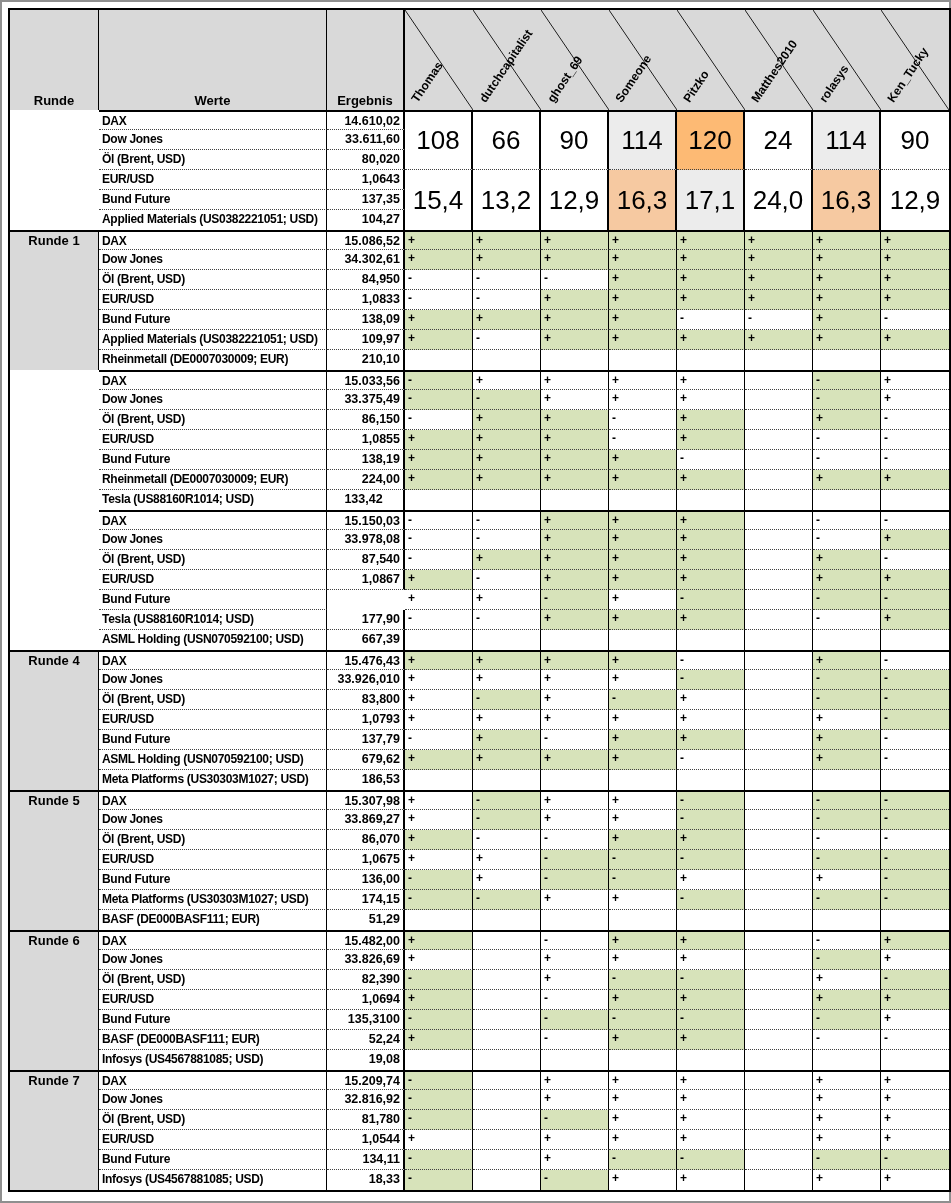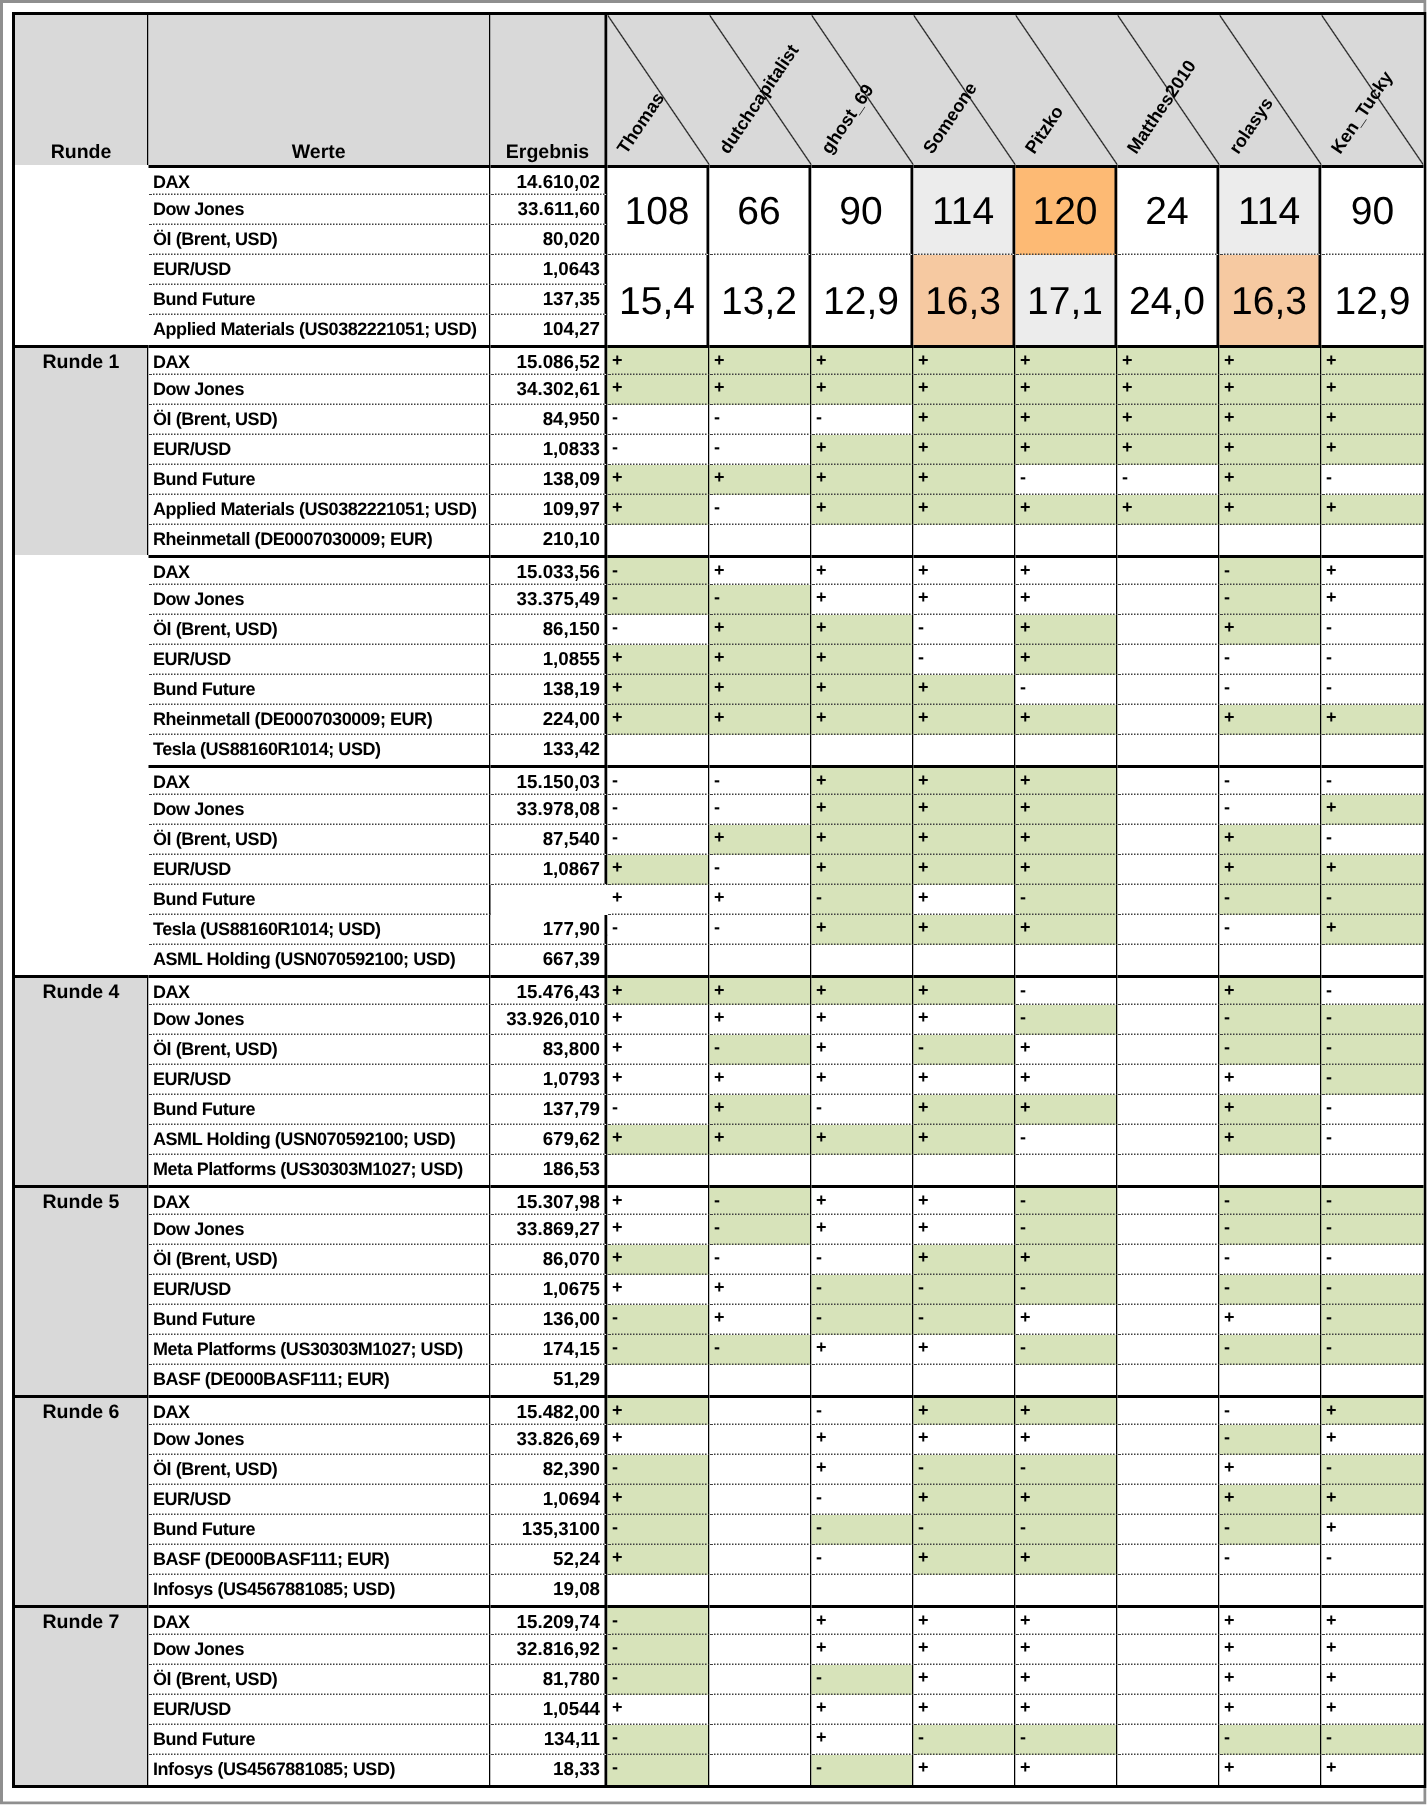--- a/index.html
+++ b/index.html
@@ -212,21 +212,21 @@
       <div class="rval vr2 dot" style="grid-area: 20 / 3;">224,00</div>
       <div class="sign vr1 dot g" style="grid-area: 20 / 4;">+</div>
       <div class="sign vr1 dot g" style="grid-area: 20 / 5;">+</div>
       <div class="sign vr1 dot g" style="grid-area: 20 / 6;">+</div>
       <div class="sign vr1 dot g" style="grid-area: 20 / 7;">+</div>
       <div class="sign vr1 dot g" style="grid-area: 20 / 8;">+</div>
       <div class="sign vr1 dot" style="grid-area: 20 / 9;"></div>
       <div class="sign vr1 dot g" style="grid-area: 20 / 10;">+</div>
       <div class="sign vr0 dot g" style="grid-area: 20 / 11;">+</div>
       <div class="rname vr1" style="grid-area: 21 / 2;">Tesla (US88160R1014; USD)</div>
-      <div class="rval vr2" style="grid-area: 21 / 3;">133,42</div>
+      <div class="rval vr2" style="grid-area: 21 / 3; text-align: center;">133,42</div>
       <div class="sign vr1" style="grid-area: 21 / 4;"></div>
       <div class="sign vr1" style="grid-area: 21 / 5;"></div>
       <div class="sign vr1" style="grid-area: 21 / 6;"></div>
       <div class="sign vr1" style="grid-area: 21 / 7;"></div>
       <div class="sign vr1" style="grid-area: 21 / 8;"></div>
       <div class="sign vr1" style="grid-area: 21 / 9;"></div>
       <div class="sign vr1" style="grid-area: 21 / 10;"></div>
       <div class="sign vr0" style="grid-area: 21 / 11;"></div>
       <div class="rname vr1 sec-top dot" style="grid-area: 22 / 2;">DAX</div>
       <div class="rval vr2 sec-top dot" style="grid-area: 22 / 3;">15.150,03</div>

